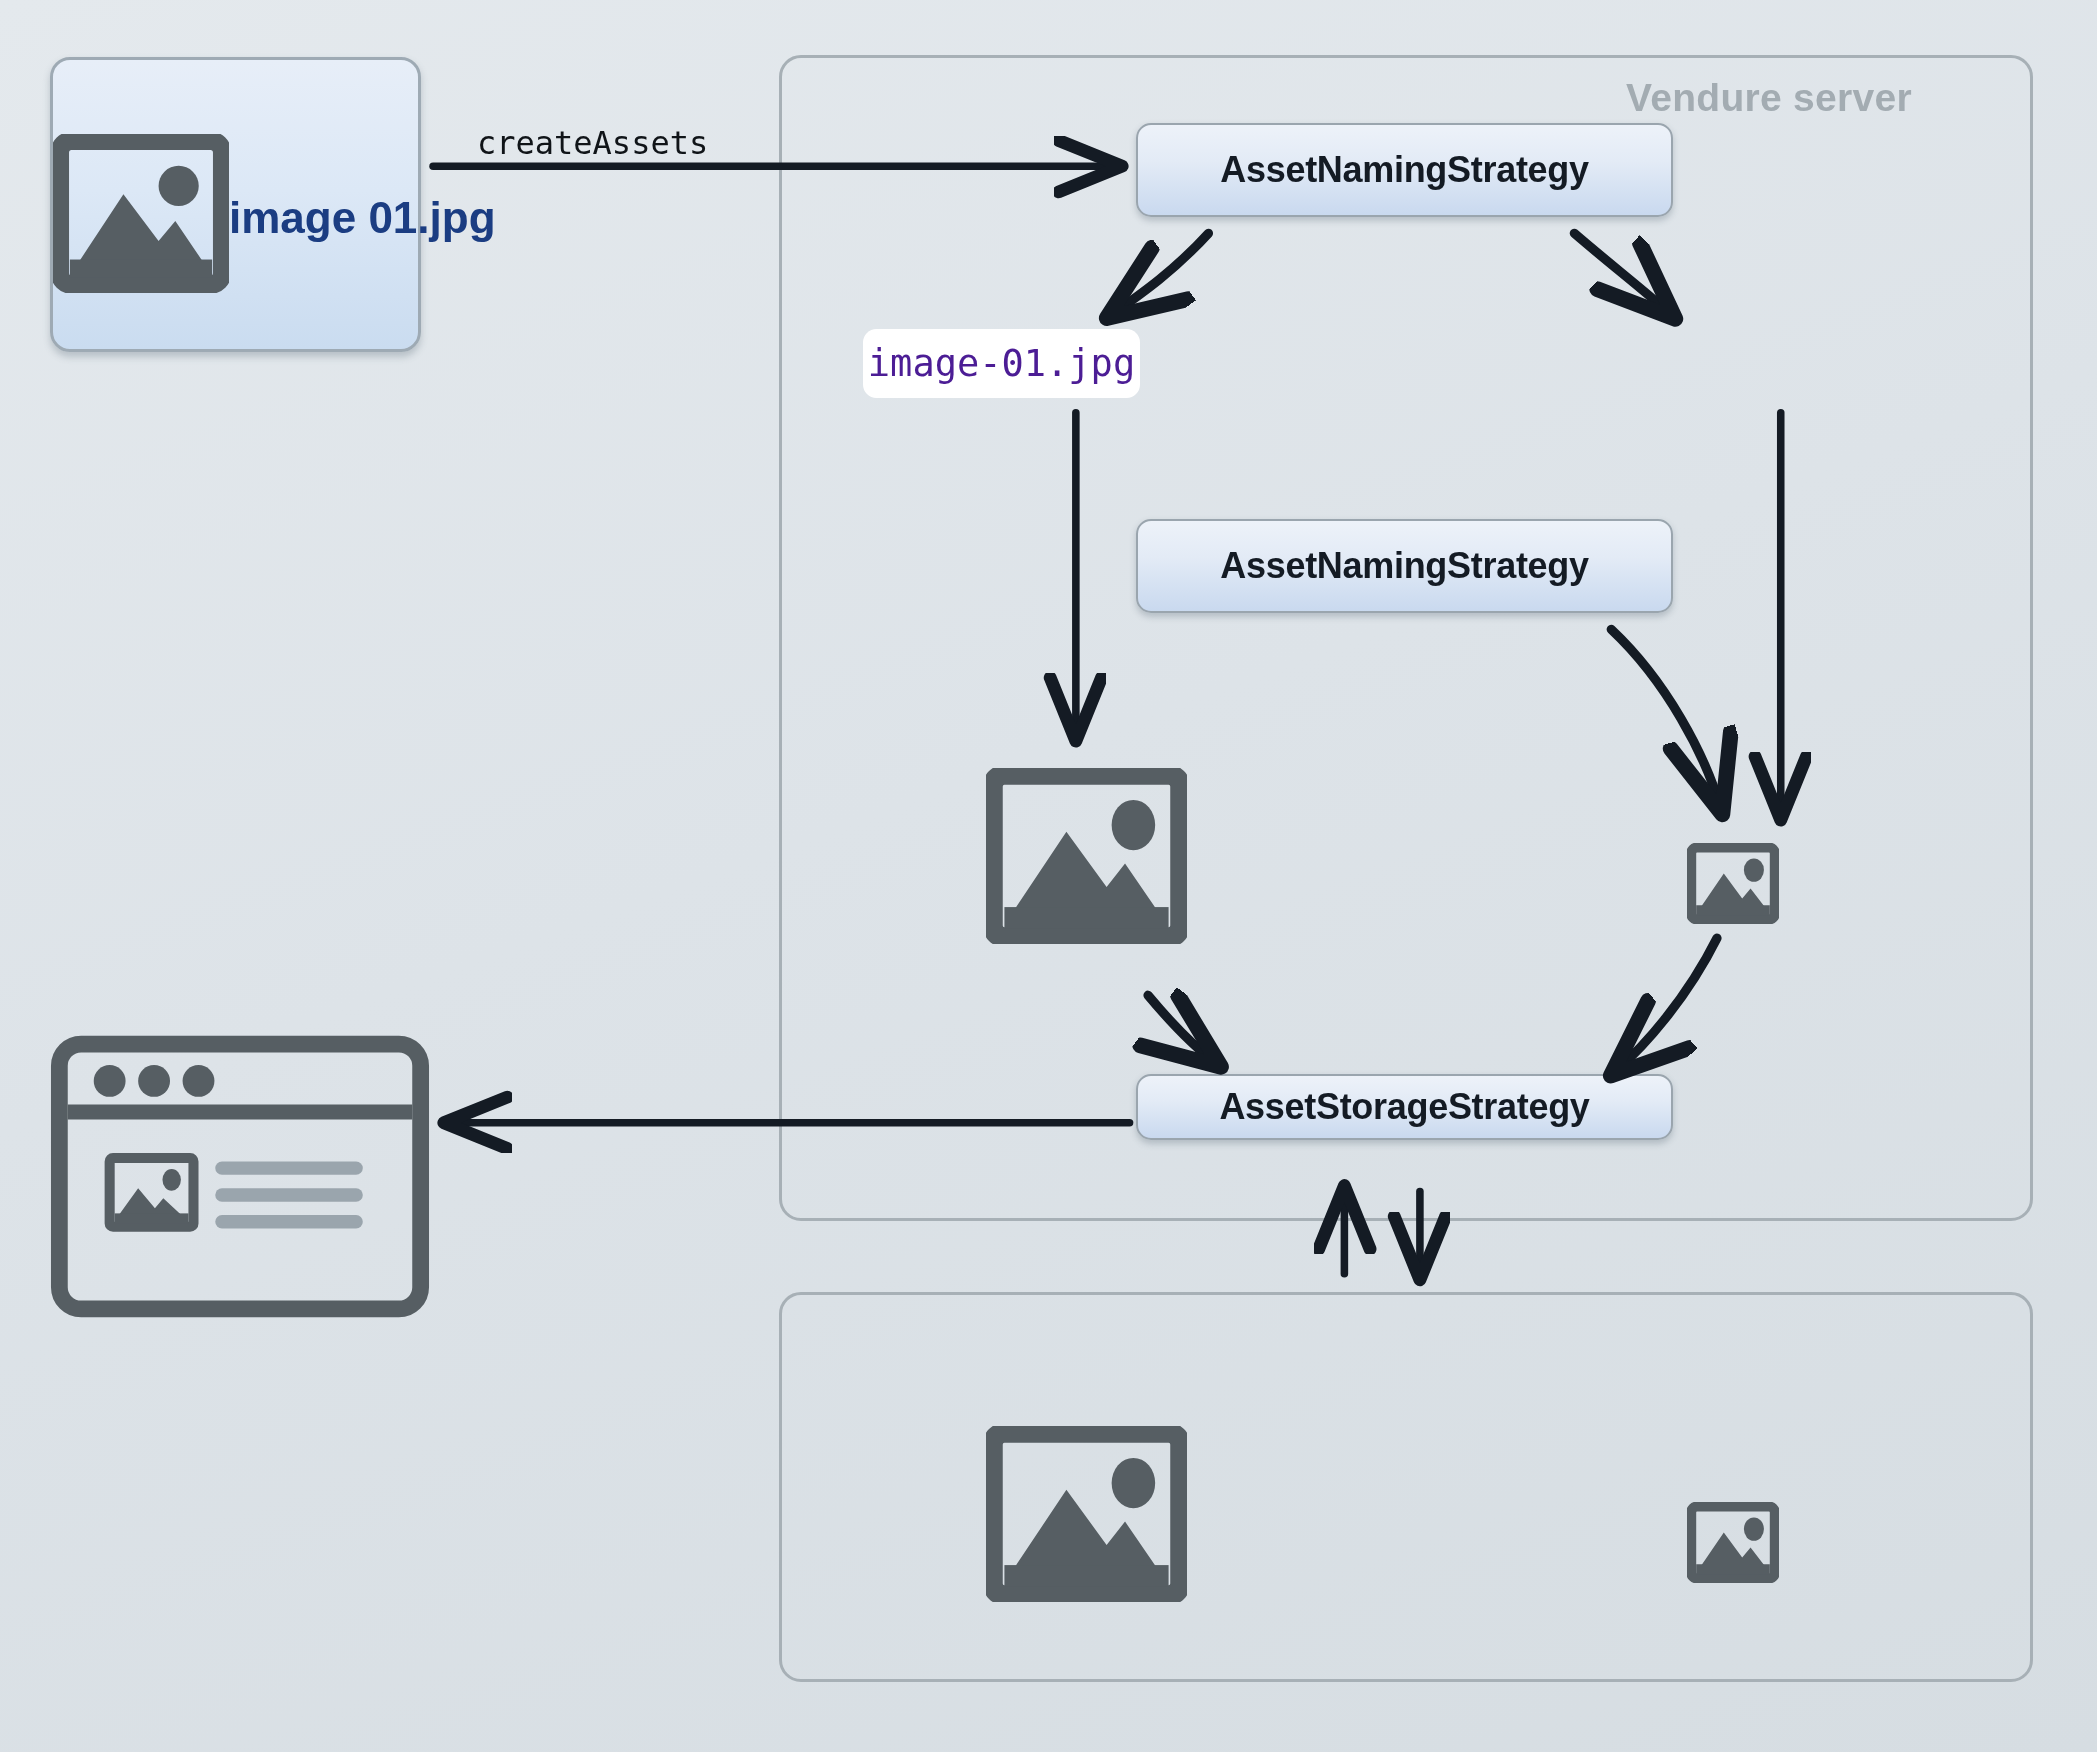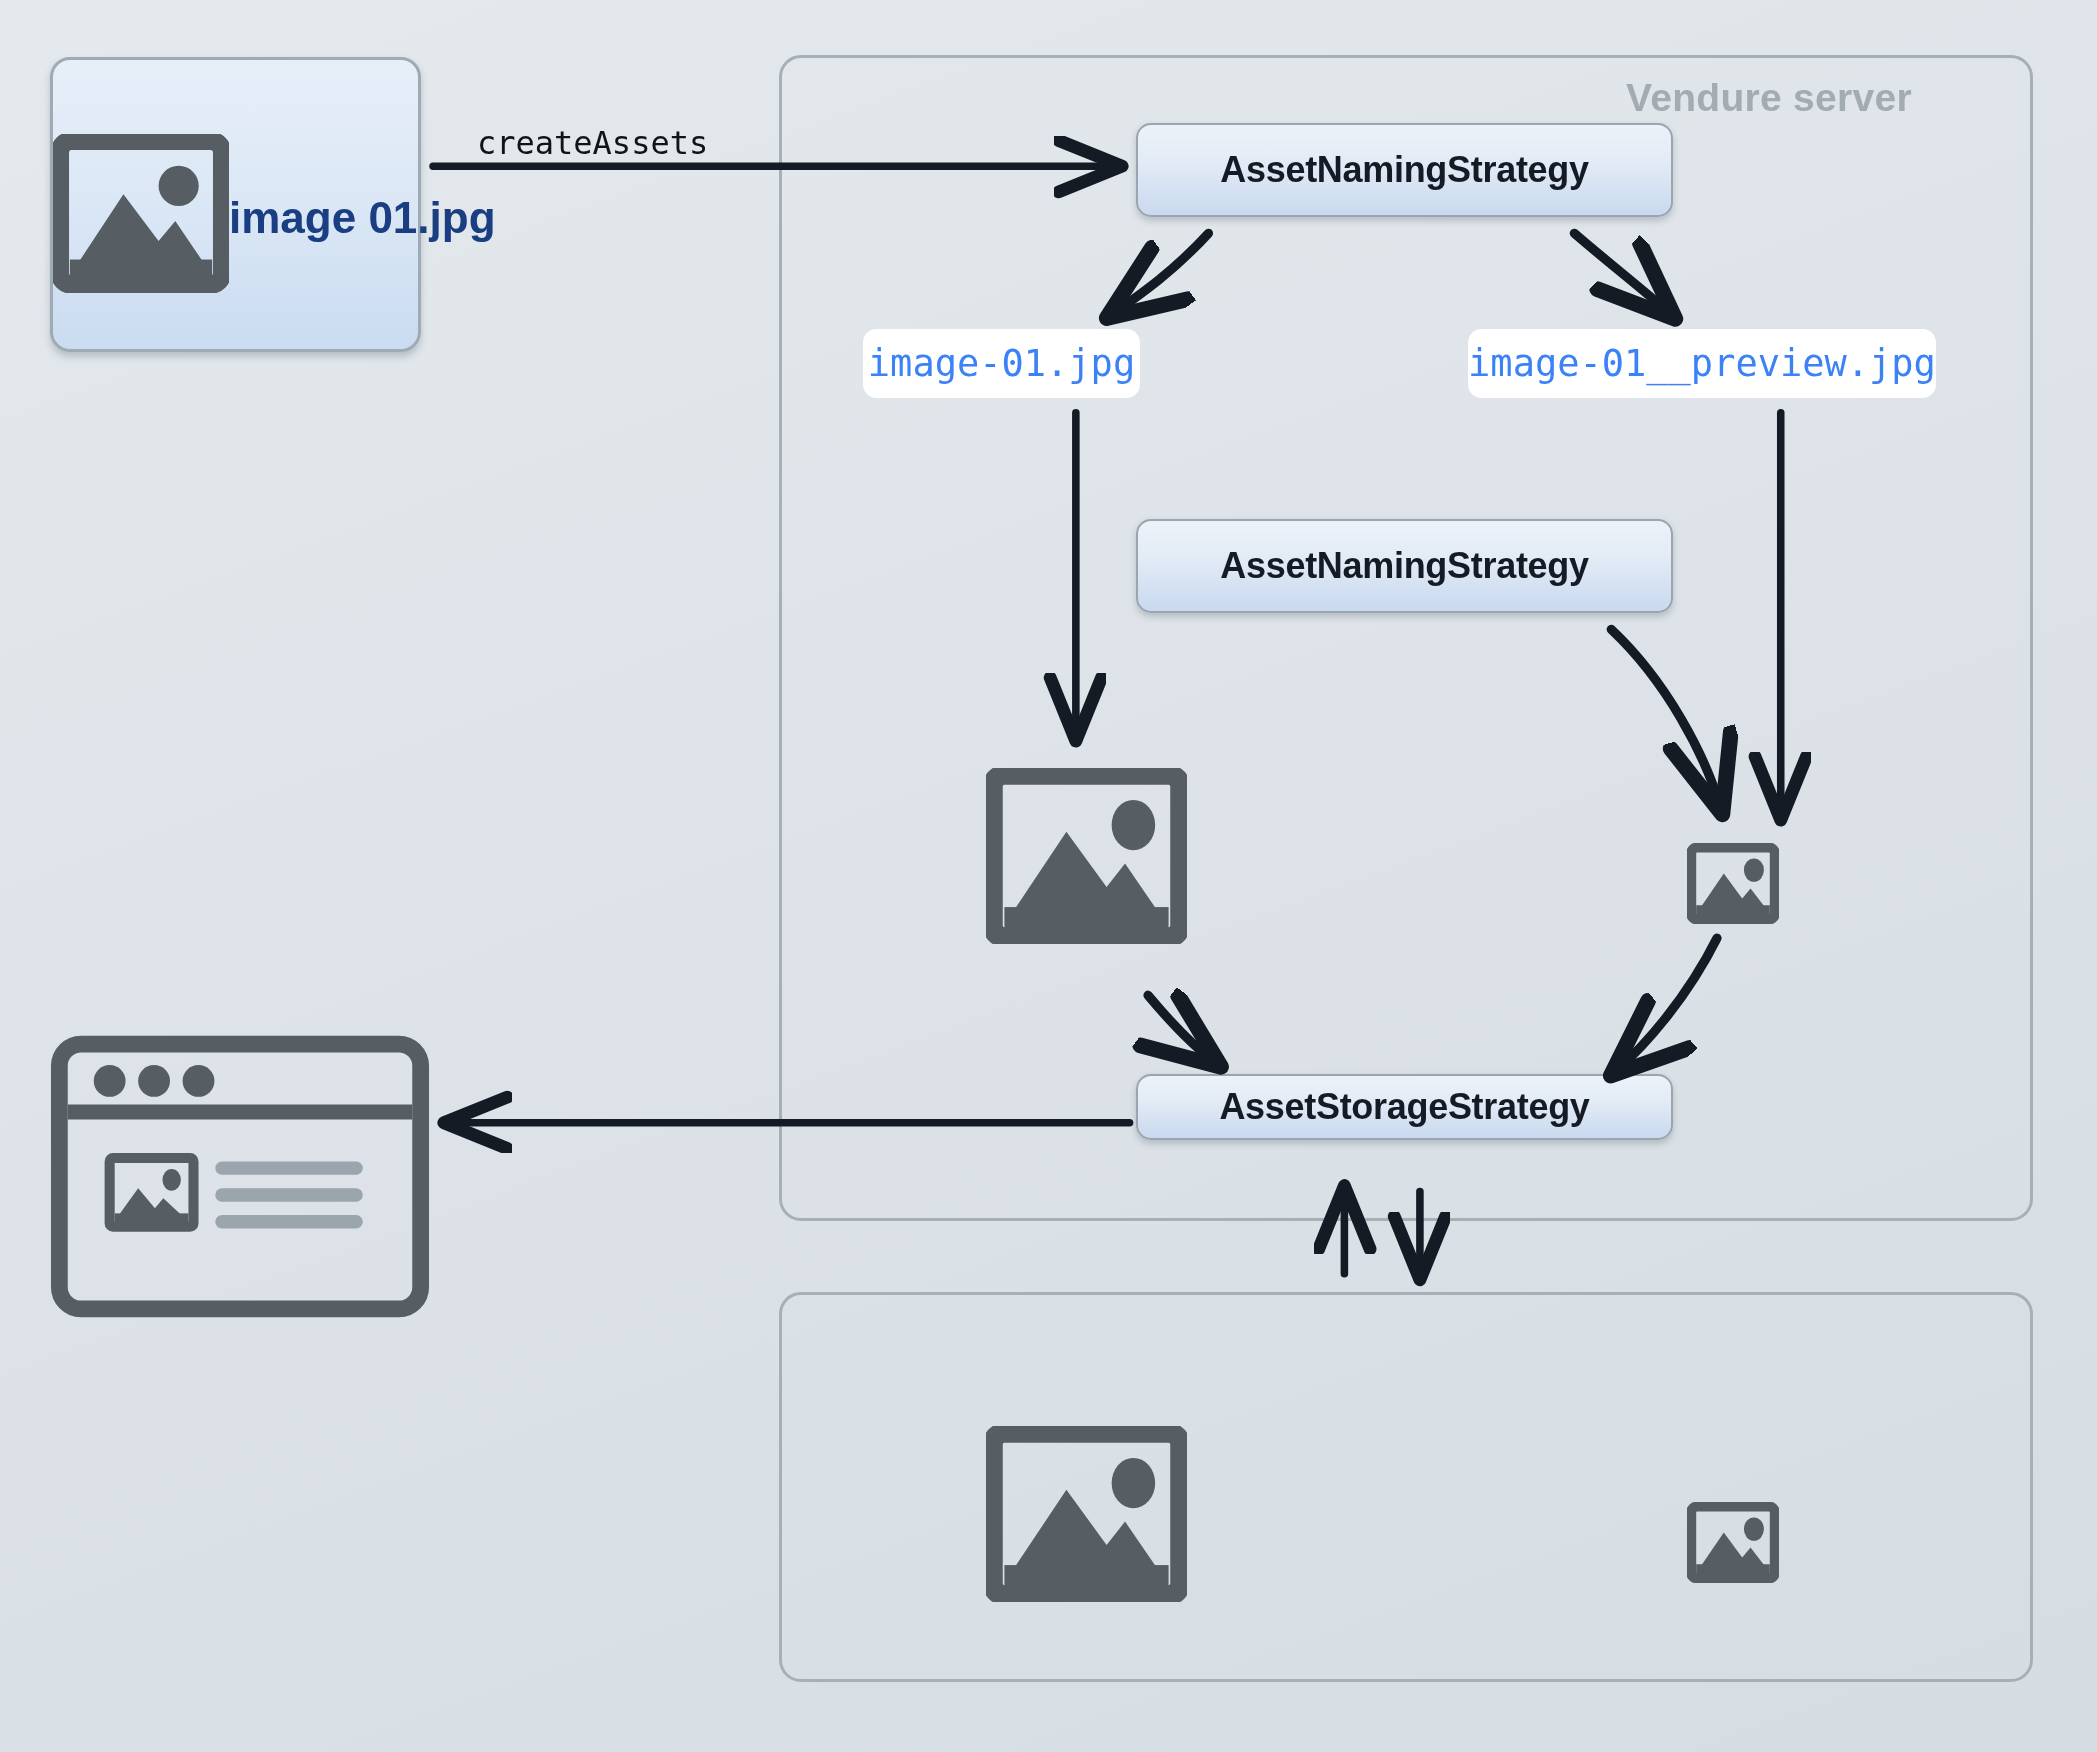--- a/index.html
+++ b/index.html
@@ -63,21 +63,21 @@
     box-sizing: border-box;
     background: #ffffff;
     border-radius: 13.4px;
     display: flex;
     align-items: center;
     justify-content: center;
   }
   .file-chip span {
     font-family: "DejaVu Sans Mono", "Liberation Mono", monospace;
     font-size: 37px;
-    color: #3b82f6;
+    color: #4c1d95;
     white-space: nowrap;
   }
 
   
   .asset-card {
     position: absolute;
     box-sizing: border-box;
     border: 3.4px solid #9eaab4;
     border-radius: 20px;
     background: linear-gradient(180deg, #e7eef8 0%, #dce8f6 45%, #cadcf0 100%);
@@ -144,23 +144,20 @@
   </div>
 
   <div class="strategy-box" style="left:1136px; top:1074px; width:537px; height:66px;">
     <span>AssetStorageStrategy</span>
   </div>
 
   <div class="file-chip" style="left:863px; top:329px; width:277px; height:69px;">
     <span>image-01.jpg</span>
   </div>
 
-  <div class="file-chip" style="left:1468px; top:329px; width:468px; height:69px;">
-    <span>image-01__preview.jpg</span>
-  </div>
 
   <span class="abs" style="left:986px; top:768px;">
     <svg class="inline" width="201" height="176" viewBox="0 0 240 210" aria-hidden="true">
       <rect x="8" y="8" width="224" height="194" rx="14" ry="14" fill="none" stroke="#565e63" stroke-width="24"></rect>
       <ellipse cx="176" cy="68" rx="26" ry="30" fill="#565e63"></ellipse>
       <path d="M28 178 L96 76 L144 142 L166 114 L210 178 Z" fill="#565e63"></path>
       <rect x="22" y="166" width="196" height="26" fill="#565e63"></rect>
     </svg>
   </span>
 

